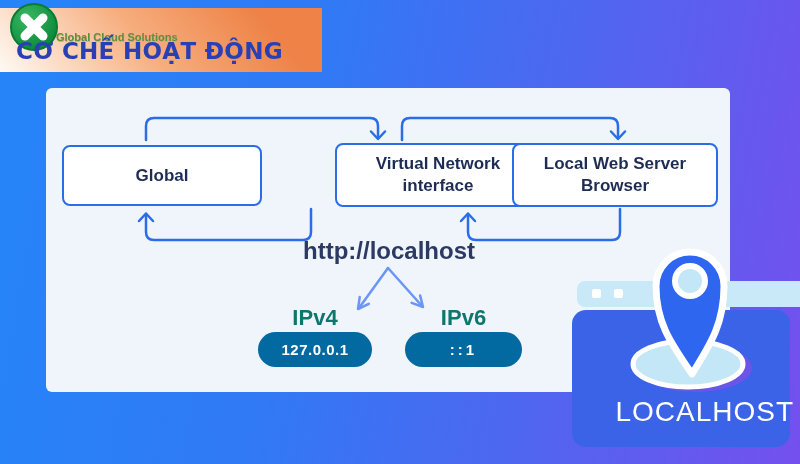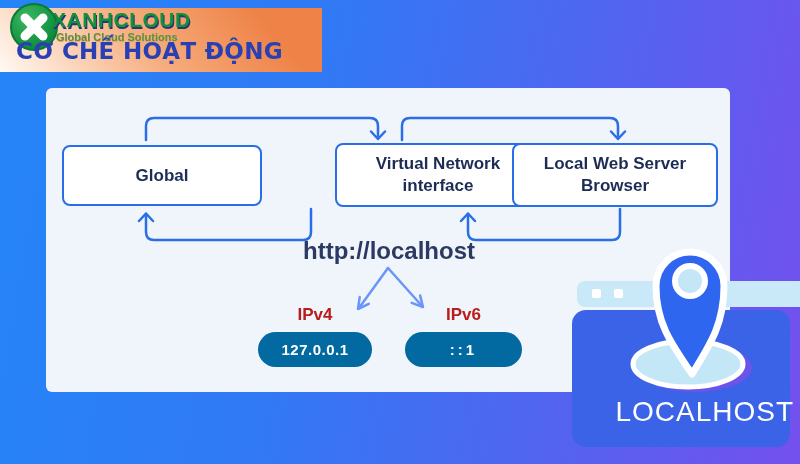--- a/index.html
+++ b/index.html
@@ -46,21 +46,21 @@
   }
   .node-browser{left:16px;top:57px;width:200px;height:61px;}
   .node-vni{left:241px;top:55px;width:206px;height:64px;margin-left:48px;}
   .node-lws{left:466px;top:55px;width:206px;height:64px;}
   .url-label{
     position:absolute;left:243px;top:149px;width:200px;text-align:center;
     font-size:24px;font-weight:bold;color:#2c3a63;
   }
   .ip-label{
     position:absolute;top:217px;text-align:center;
-    font-size:17px;font-weight:bold;color:#b91c1c;
+    font-size:22px;font-weight:bold;color:#0f766e;
   }
   .ip-label.v4{left:212px;width:114px;}
   .ip-label.v6{left:359px;width:117px;}
   .pill{
     position:absolute;top:244px;height:35px;border-radius:18px;background:#0369a1;
     color:#ffffff;font-size:15px;font-weight:bold;
     display:flex;align-items:center;justify-content:center;
   }
   .pill.v4{left:212px;width:114px;letter-spacing:0.5px;}
   .pill.v6{left:359px;width:117px;letter-spacing:3px;}
@@ -87,21 +87,20 @@
 
 <div id="app">
 
   <div class="banner">
     <div class="logo-circle">
       <svg width="44" height="44" viewBox="0 0 44 44">
         <line x1="13" y1="13" x2="31" y2="31" stroke="#ffffff" stroke-width="9" stroke-linecap="round"></line>
         <line x1="31" y1="13" x2="13" y2="31" stroke="#ffffff" stroke-width="9" stroke-linecap="round"></line>
       </svg>
     </div>
-    <div class="logo-text">XANHCLOUD</div>
     <div class="logo-tagline">Global Cloud Solutions</div>
     <div class="page-title">CƠ CHẾ HOẠT ĐỘNG</div>
   </div>
 
   <div class="panel">
 
     <svg class="arrows" width="684" height="304" viewBox="0 0 684 304">
 
       <g fill="none" stroke="#2a6de8" stroke-width="2.5" stroke-linecap="round" stroke-linejoin="round">
         <path d="M 100,52 L 100,38 Q 100,30 108,30 L 324,30 Q 332,30 332,38 L 332,50"></path>

